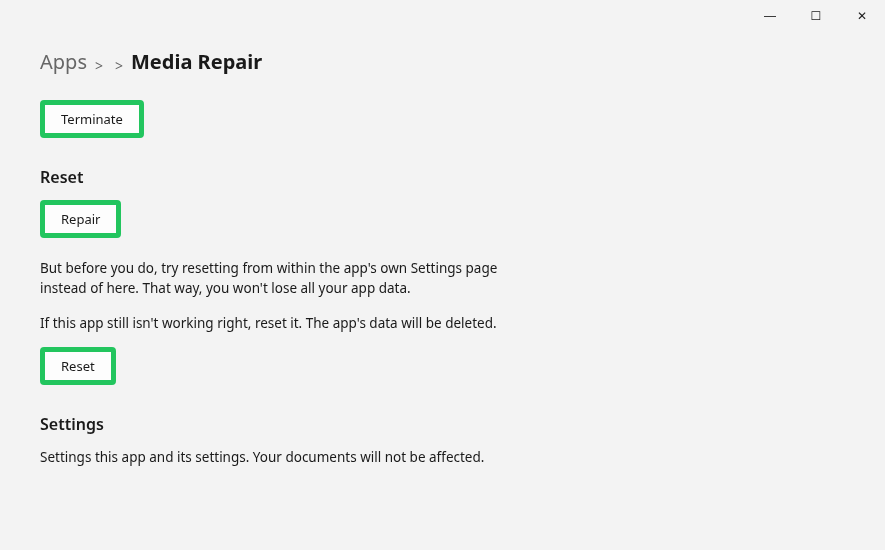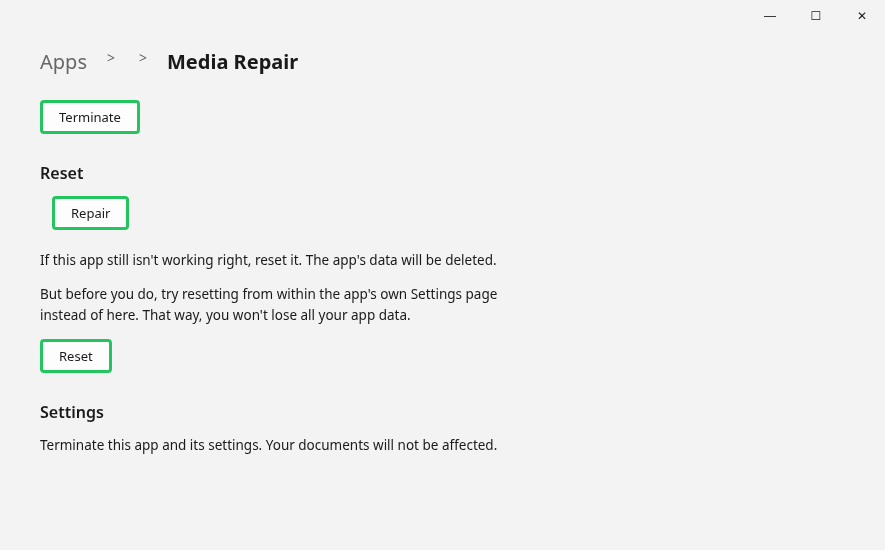--- a/index.html
+++ b/index.html
@@ -39,22 +39,22 @@
       font-size: 12px;
       color: #1a1a1a;
     }
 
     .content {
       padding: 16px 40px 20px 40px;
     }
 
     .breadcrumb {
       display: flex;
-      align-items: flex-start;
-      gap: 16px;
+      align-items: flex-end;
+      gap: 4px;
       margin-bottom: 24px;
       font-size: 20px;
       line-height: 1.4;
     }
 
     .breadcrumb-item {
       color: #666;
       font-weight: 400;
     }
 
@@ -65,21 +65,21 @@
     }
 
     .breadcrumb-current {
       color: #1a1a1a;
       font-weight: 700;
     }
 
     .btn {
       display: inline-block;
       padding: 5px 16px;
-      border: 3px solid #22c55e;
+      border: 5px solid #22c55e;
       background: #fdfdfd;
       border-radius: 4px;
       cursor: pointer;
       font-size: 13px;
       color: #1a1a1a;
       font-family: 'Segoe UI', system-ui, sans-serif;
     }
 
     .section {
       margin-bottom: 28px;
@@ -117,24 +117,24 @@
     <span class="breadcrumb-separator">&gt;</span>
     <span class="breadcrumb-current">Media Repair</span>
   </div>
 
   <div style="margin-bottom: 28px;">
     <button class="btn">Terminate</button>
   </div>
 
   <div class="section">
     <div class="section-title">Reset</div>
-    <button class="btn" style="margin-bottom: 20px; margin-left: 12px;">Repair</button>
+    <button class="btn" style="margin-bottom: 20px;">Repair</button>
+    <p class="section-text">But before you do, try resetting from within the app's own Settings page instead of here. That way, you won't lose all your app data.</p>
     <p class="section-text">If this app still isn't working right, reset it. The app's data will be deleted.</p>
-    <p class="section-text">But before you do, try resetting from within the app's own Settings page instead of here. That way, you won't lose all your app data.</p>
     <button class="btn">Reset</button>
   </div>
 
   <div class="section">
     <div class="section-title">Settings</div>
-    <p class="section-text">Terminate this app and its settings. Your documents will not be affected.</p>
+    <p class="section-text">Settings this app and its settings. Your documents will not be affected.</p>
   </div>
 
 </div>
 
 </body></html>

